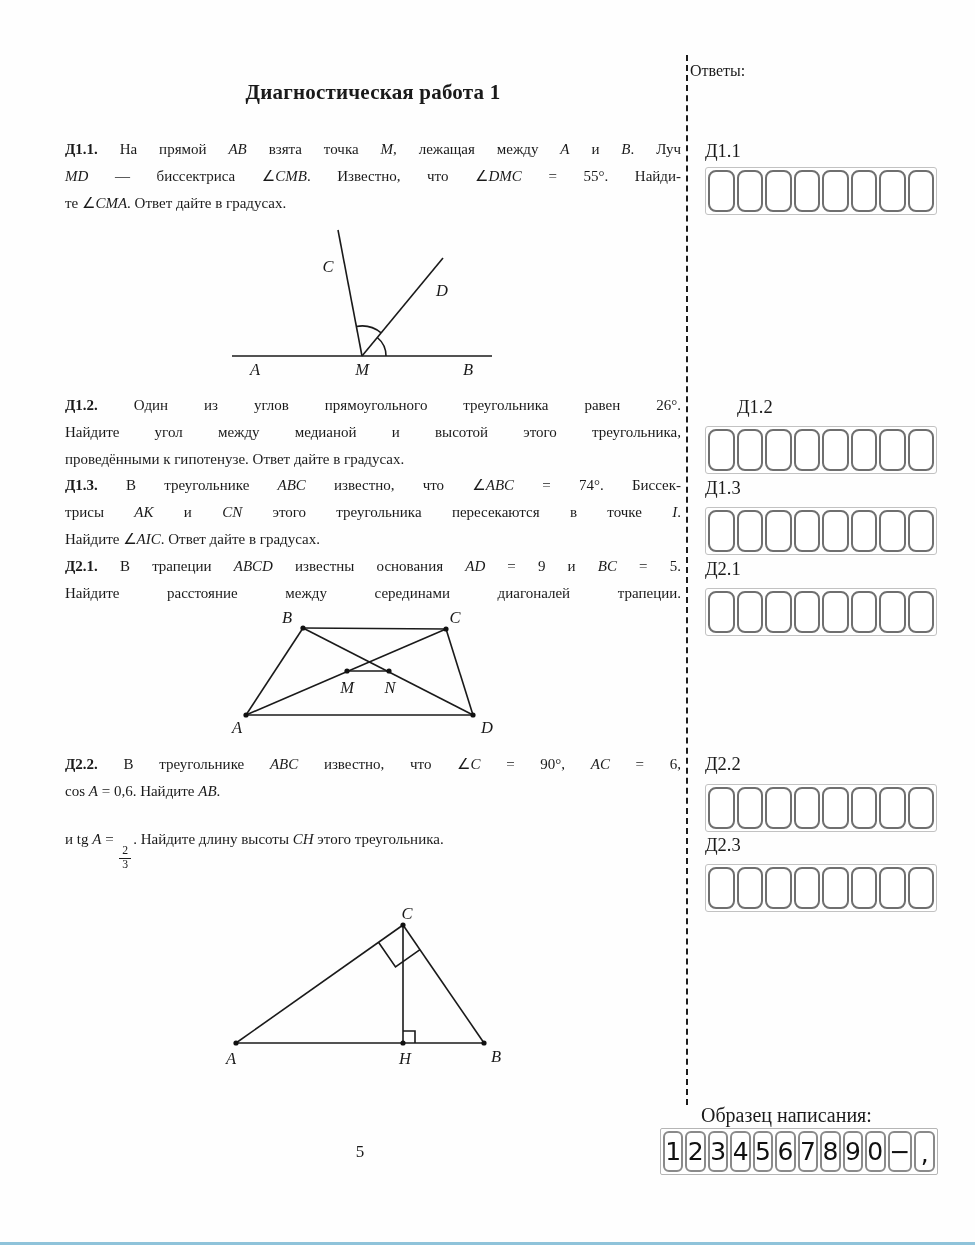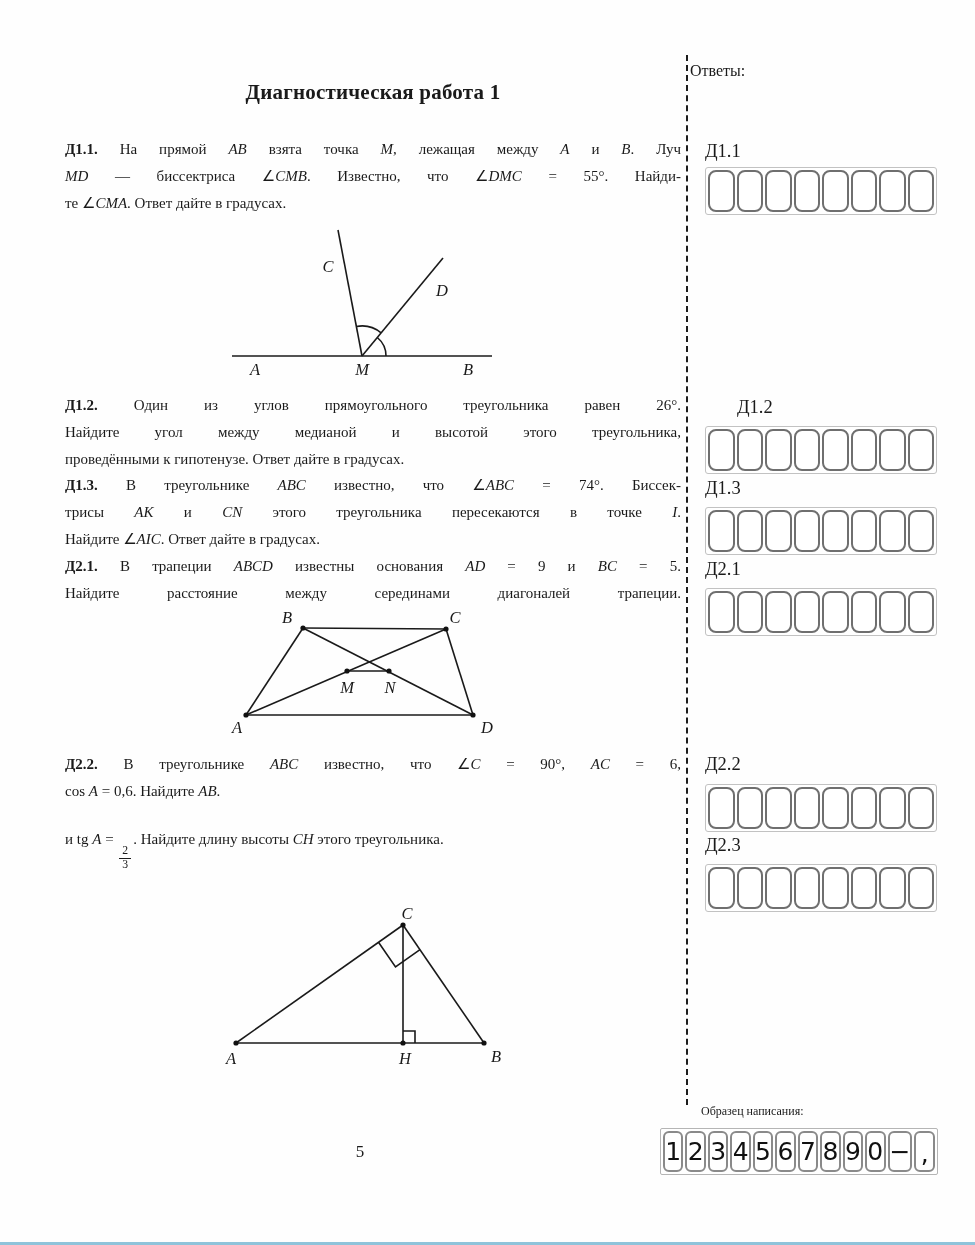--- a/index.html
+++ b/index.html
@@ -21,21 +21,21 @@
   svg{overflow:visible;}
   svg line, svg path, svg polyline{stroke:#1a1a1a;stroke-width:1.6;fill:none;}
   svg circle{fill:#111;stroke:none;}
   svg text{font-family:"Liberation Serif",serif;font-style:italic;font-size:16.5px;fill:#1a1a1a;}
   .divider{border-left:2.2px dashed #1c1c1c;width:0;}
   .answers-header{font-size:16px;text-align:left;}
   .ans-label{font-weight:normal;font-size:18.5px;}
   .strip{box-sizing:border-box;width:232px;height:48px;border:1px solid #c2c2c2;
          border-radius:3px;background:#fff;padding:2px;display:flex;gap:2px;}
   .cell{flex:1;border:2px solid #6f6f6f;border-radius:8px;background:#fff;}
-  .sample-label{font-size:12px;}
+  .sample-label{font-size:20px;}
   .sample-strip{box-sizing:border-box;width:278px;height:47px;border:1px solid #b5b5b5;
          border-radius:2px;padding:2px;display:flex;gap:2px;background:#fff;}
   .scell{flex:1;border:2px solid #8a8a8a;border-radius:6px;background:#fff;
          display:flex;align-items:center;justify-content:center;
          font-family:"DejaVu Sans",sans-serif;font-size:25px;color:#111;}
   .scell.comma{align-items:flex-end;padding-bottom:2px;}
   .pagenum{font-size:17px;text-align:center;}
   .bottom-rule{height:3px;}
 </style>
 </head>

